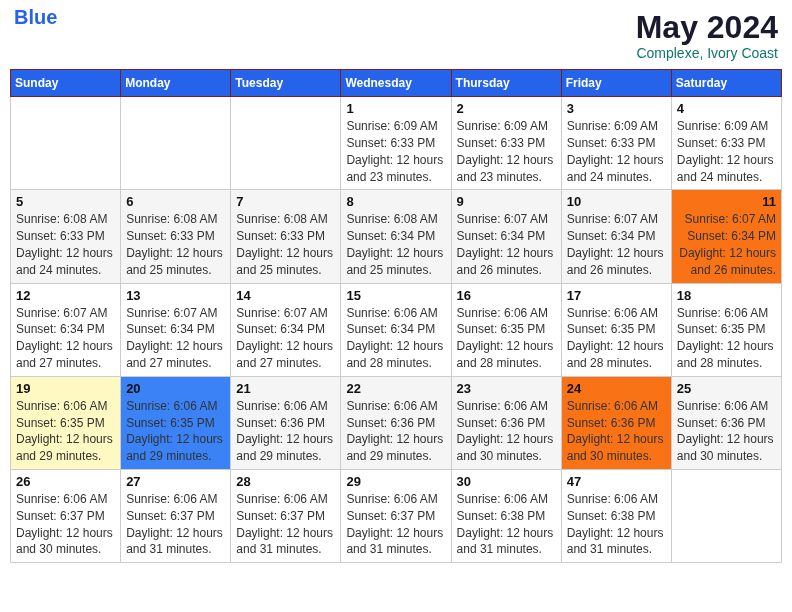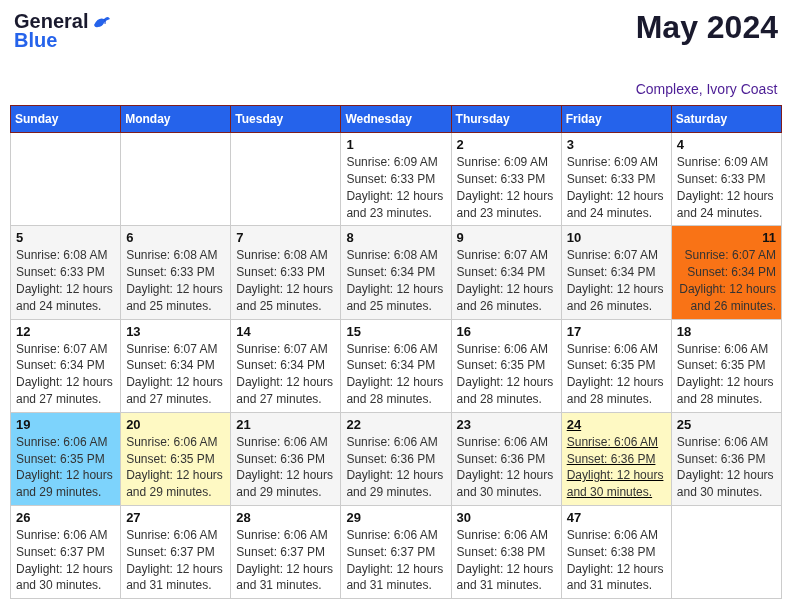--- a/index.html
+++ b/index.html
@@ -21,31 +21,31 @@
       display: flex;
       flex-direction: column;
       align-items: flex-start;
     }
     .logo-row {
       display: flex;
       align-items: center;
       gap: 4px;
     }
     .title-block {
+      text-align: right;
     }
     .month-title {
       font-size: 32px;
       font-weight: bold;
       color: #1a1a2e;
       line-height: 1.1;
     }
     .location {
       font-size: 14px;
-      color: #4c1d95;
-      margin-top: 36px;
+      color: #0f766e;
     }
     .calendar {
       width: 100%;
       border-collapse: collapse;
       font-size: 11px;
     }
     .calendar th {
       background: #2563eb;
       color: #fff;
       padding: 6px 4px;
@@ -81,27 +81,20 @@
       background: #fff;
     }
   </style>
 </head>
 <body>
 
 <div class="header">
   <div class="logo">
     <div class="logo-row">
       <div>
-        <div style="display:flex;align-items:center;gap:2px;">
-          <span style="font-size:20px;font-weight:bold;color:#1a1a2e;">General</span>
-          <svg width="22" height="22" viewBox="0 0 22 22" fill="none" xmlns="http://www.w3.org/2000/svg">
-            <path d="M4 14 Q8 6 14 8 Q18 4 20 8 Q16 9 14 12 Q12 16 8 16 Q5 17 4 14Z" fill="#2563eb"></path>
-            <path d="M14 8 Q16 10 15 13" stroke="#1d4ed8" stroke-width="1" fill="none"></path>
-          </svg>
-        </div>
         <div style="font-size:20px;font-weight:bold;color:#2563eb;margin-top:-4px;">Blue</div>
       </div>
     </div>
   </div>
   <div class="title-block">
     <div class="month-title">May 2024</div>
     <div class="location">Complexe, Ivory Coast</div>
   </div>
 </div>
 
@@ -247,28 +240,28 @@
         </td>
         <td>
           <span class="day-num">18</span>
           <div class="day-info">Sunrise: 6:06 AM
 Sunset: 6:35 PM
 Daylight: 12 hours
 and 28 minutes.</div>
         </td>
       </tr>
       <tr>
-        <td style="background: #7dd3fc;">
+        <td style="background: #fef9c3;">
           <span class="day-num">19</span>
           <div class="day-info">Sunrise: 6:06 AM
 Sunset: 6:35 PM
 Daylight: 12 hours
 and 29 minutes.</div>
         </td>
-        <td style="background: #fef9c3;">
+        <td style="background: #3b82f6;">
           <span class="day-num">20</span>
           <div class="day-info">Sunrise: 6:06 AM
 Sunset: 6:35 PM
 Daylight: 12 hours
 and 29 minutes.</div>
         </td>
         <td style="background: rgb(245, 245, 245);">
           <span class="day-num">21</span>
           <div class="day-info">Sunrise: 6:06 AM
 Sunset: 6:36 PM
@@ -282,21 +275,21 @@
 Daylight: 12 hours
 and 29 minutes.</div>
         </td>
         <td style="background: rgb(245, 245, 245);">
           <span class="day-num">23</span>
           <div class="day-info">Sunrise: 6:06 AM
 Sunset: 6:36 PM
 Daylight: 12 hours
 and 30 minutes.</div>
         </td>
-        <td style="background: #fef9c3; text-decoration: underline;">
+        <td style="background: #f97316;">
           <span class="day-num">24</span>
           <div class="day-info">Sunrise: 6:06 AM
 Sunset: 6:36 PM
 Daylight: 12 hours
 and 30 minutes.</div>
         </td>
         <td style="background: rgb(245, 245, 245);">
           <span class="day-num">25</span>
           <div class="day-info">Sunrise: 6:06 AM
 Sunset: 6:36 PM

